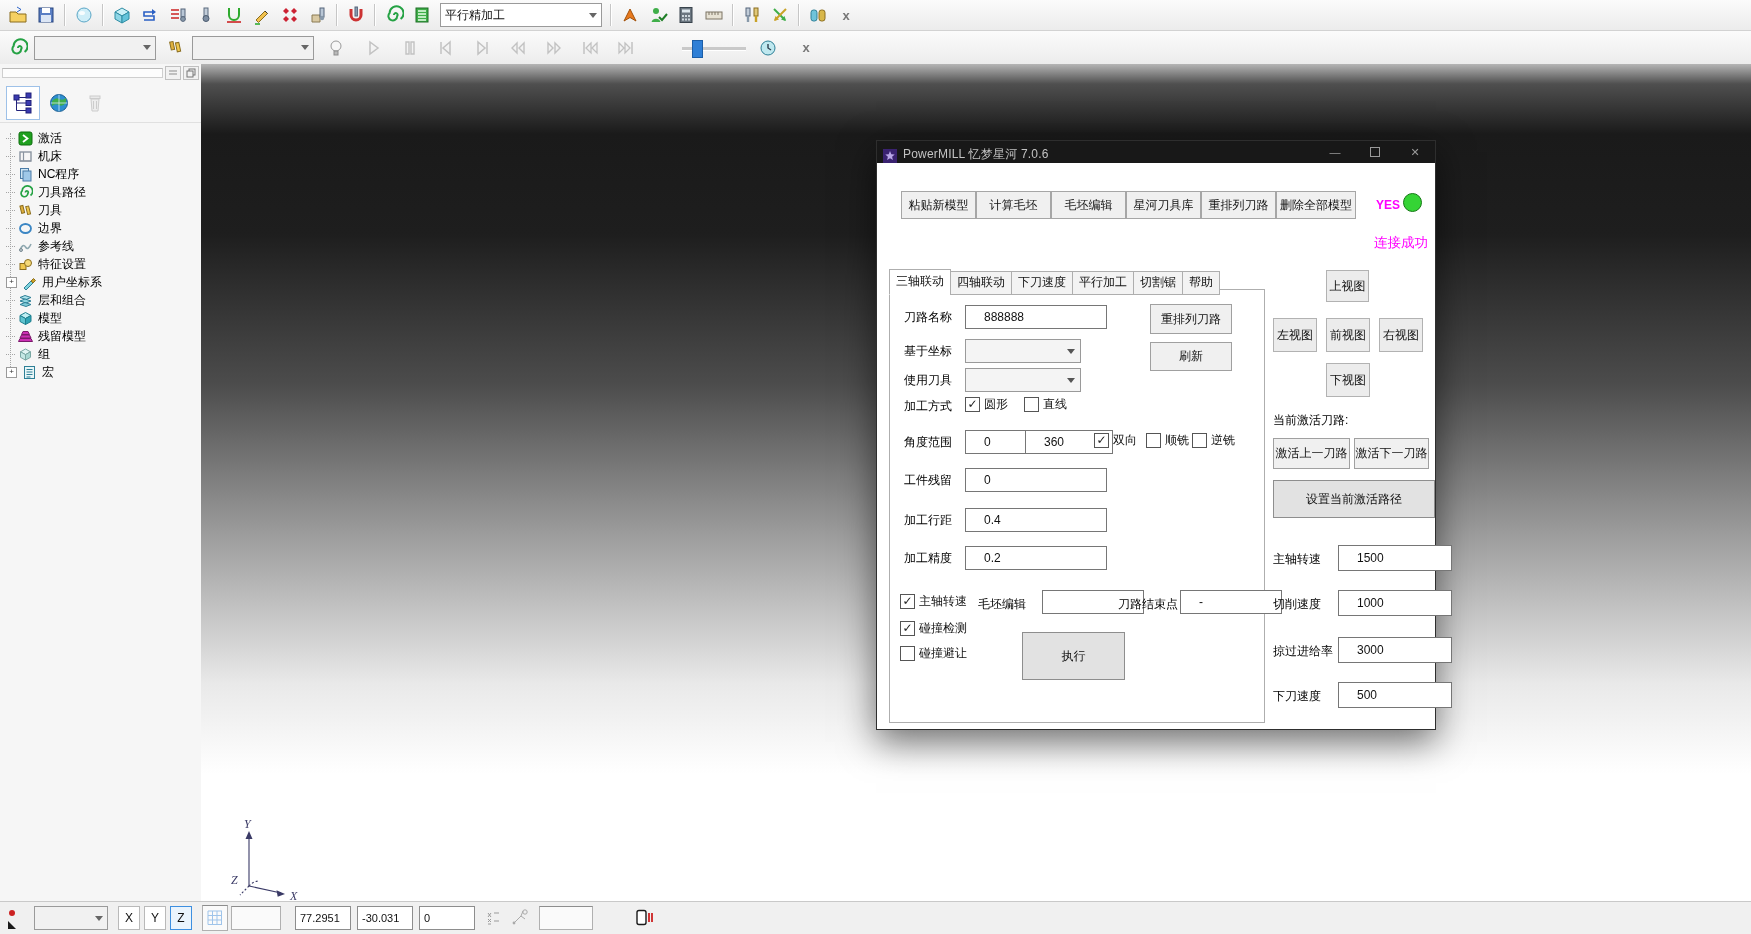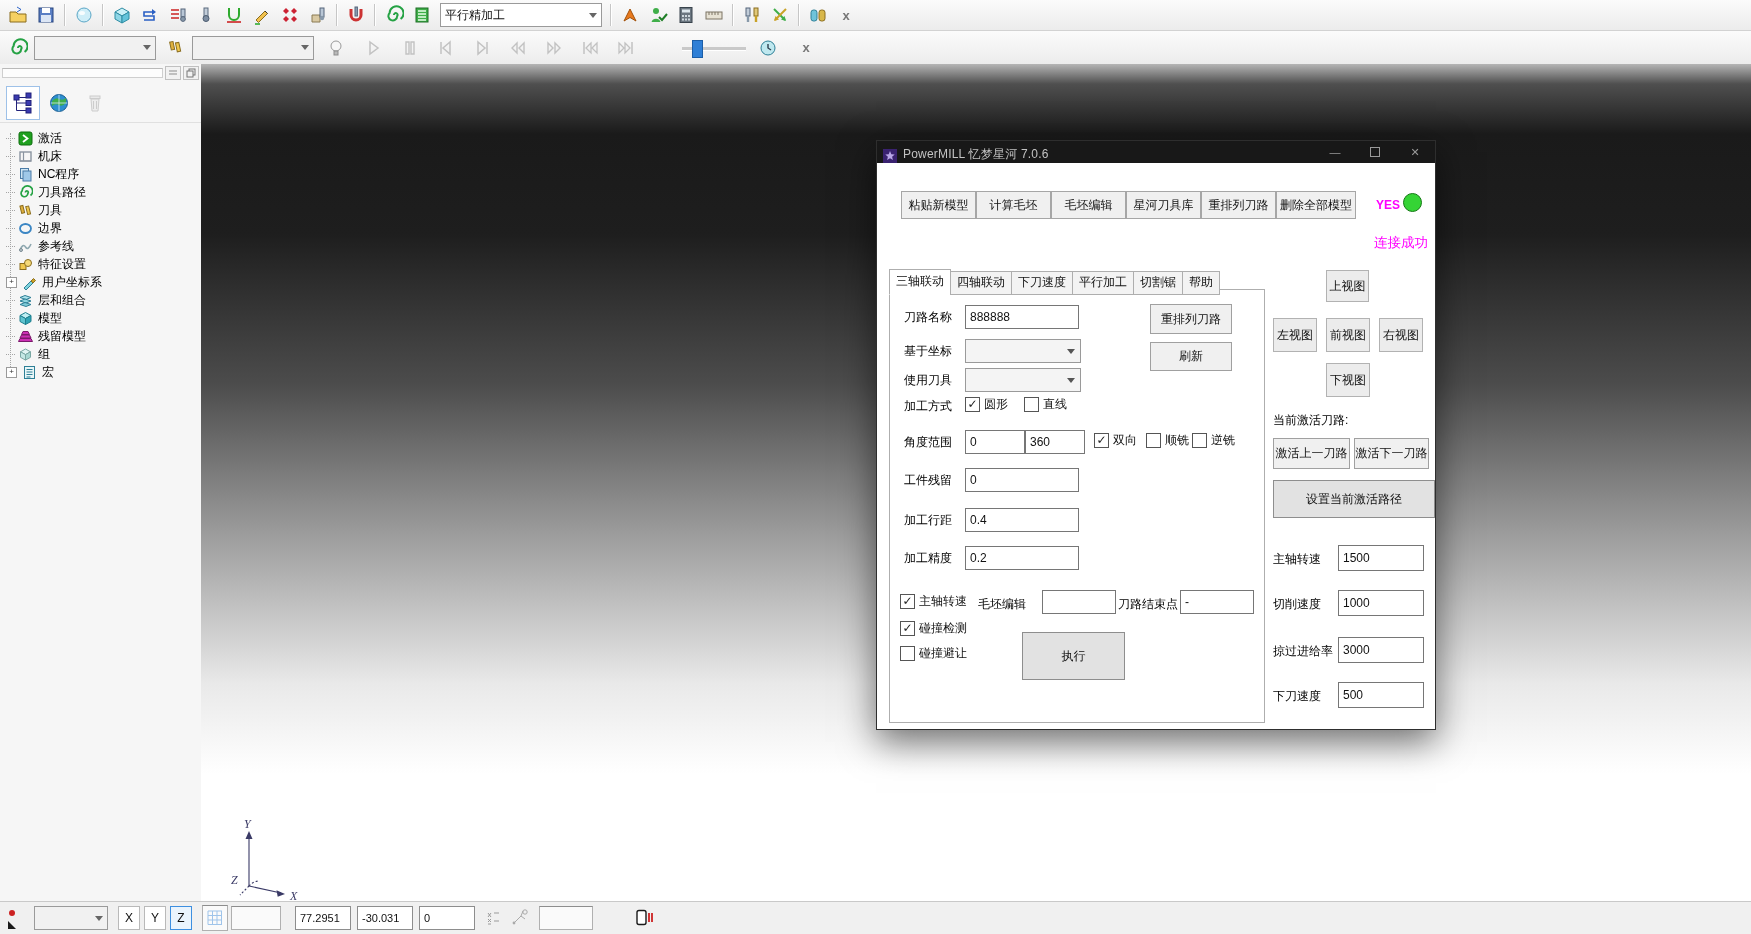--- a/index.html
+++ b/index.html
@@ -57,21 +57,21 @@
   .qbtn{width:73px;height:26px;background:#f0f0f0;border:1px solid #a6a6a6;font-size:12px;display:flex;align-items:center;justify-content:center;white-space:nowrap;overflow:hidden}
   .qbtn.wide{width:78px}
   #yes-text{position:absolute;left:499px;top:57px;color:#ff00ff;font-weight:bold;font-size:12px}
   #green-light{position:absolute;left:526px;top:52px;width:17px;height:17px;border-radius:50%;background:#35d435;border:1px solid #157a15}
   #connect-status{position:absolute;left:497px;top:93px;color:#ff00ff;font-size:13.5px}
   #tabstrip{position:absolute;left:12px;top:130px;display:flex;z-index:2}
   .tab{padding:2px 6px 3px;border:1px solid #aeaeae;background:#f3f3f3;font-size:12px;margin-right:-1px;border-bottom:1px solid #aeaeae}
   .tab.active{background:#fff;border-bottom:1px solid #fff;padding-top:3px;margin-top:-2px}
   #tabpanel{position:absolute;left:12px;top:148px;width:374px;height:432px;border:1px solid #aeaeae;background:#fff}
   .flabel{position:absolute;font-size:12px;color:#000;white-space:nowrap}
-  .tin{position:absolute;background:#fff;border:1px solid #767676;font-size:12px;padding:0 4px;display:flex;align-items:center;white-space:nowrap;overflow:hidden}
+  .tin{position:absolute;background:#fff;border:1px solid #767676;font-size:12px;padding:0 18px;display:flex;align-items:center;white-space:nowrap;overflow:hidden}
   .sel{position:absolute;background:#f4f4f4;border:1px solid #9a9a9a;display:flex;align-items:center;padding:0 5px}
   .sel .chev{margin-left:auto;width:0;height:0;border-left:4px solid transparent;border-right:4px solid transparent;border-top:5px solid #555}
   .chk{position:absolute;display:flex;align-items:center;gap:4px;font-size:12px;white-space:nowrap}
   .chk .box{width:13px;height:13px;background:#fff;border:1px solid #555;display:flex;align-items:center;justify-content:center}
   .chk[data-checked="true"] .box::after{content:"✓";font-size:12px;font-weight:bold;color:#1a1a1a;margin-top:-2px}
   .pbtn{position:absolute;background:#f0f0f0;border:1px solid #a0a0a0;font-size:12px;display:flex;align-items:center;justify-content:center;white-space:nowrap}
   .pbtn.big{background:#e2e2e2;border-color:#8e8e8e}
   .vbtn{position:absolute;background:#ececec;border:1px solid #b2b2b2;font-size:12px;display:flex;align-items:center;justify-content:center;white-space:nowrap}
   
   #statusbar{position:absolute;left:0;bottom:0;right:0;height:32px;background:#f0f0f0;border-top:1px solid #c9c9c9;display:flex;align-items:center;padding-left:4px}

